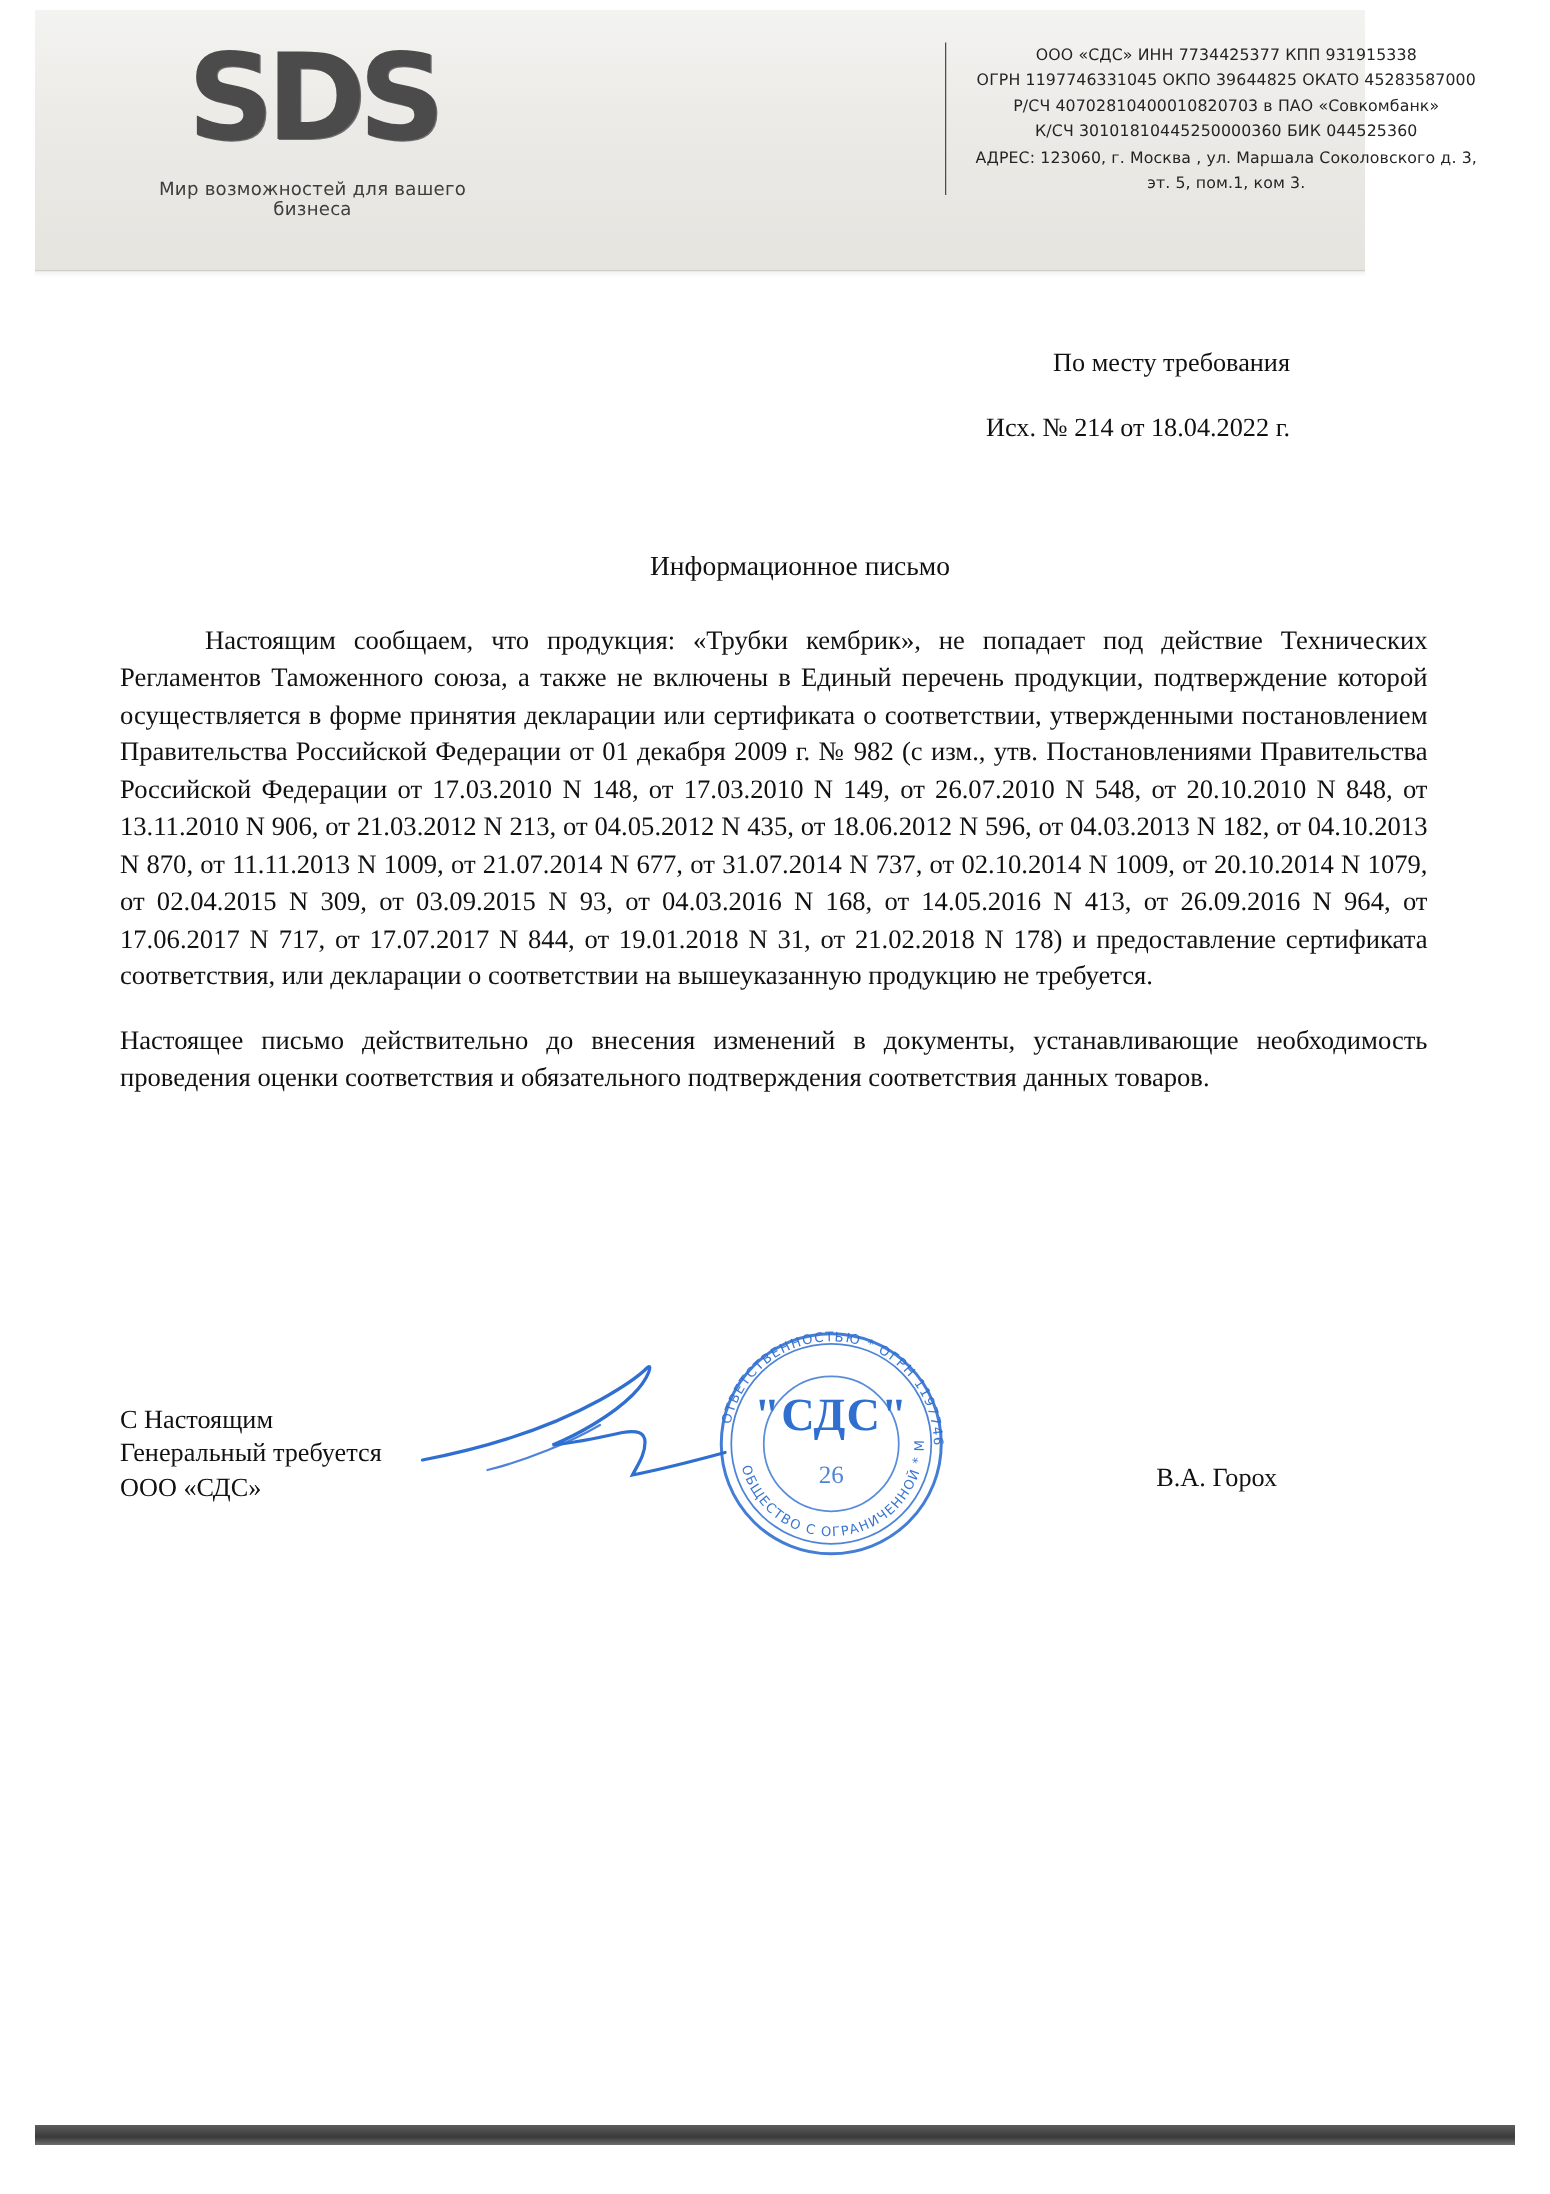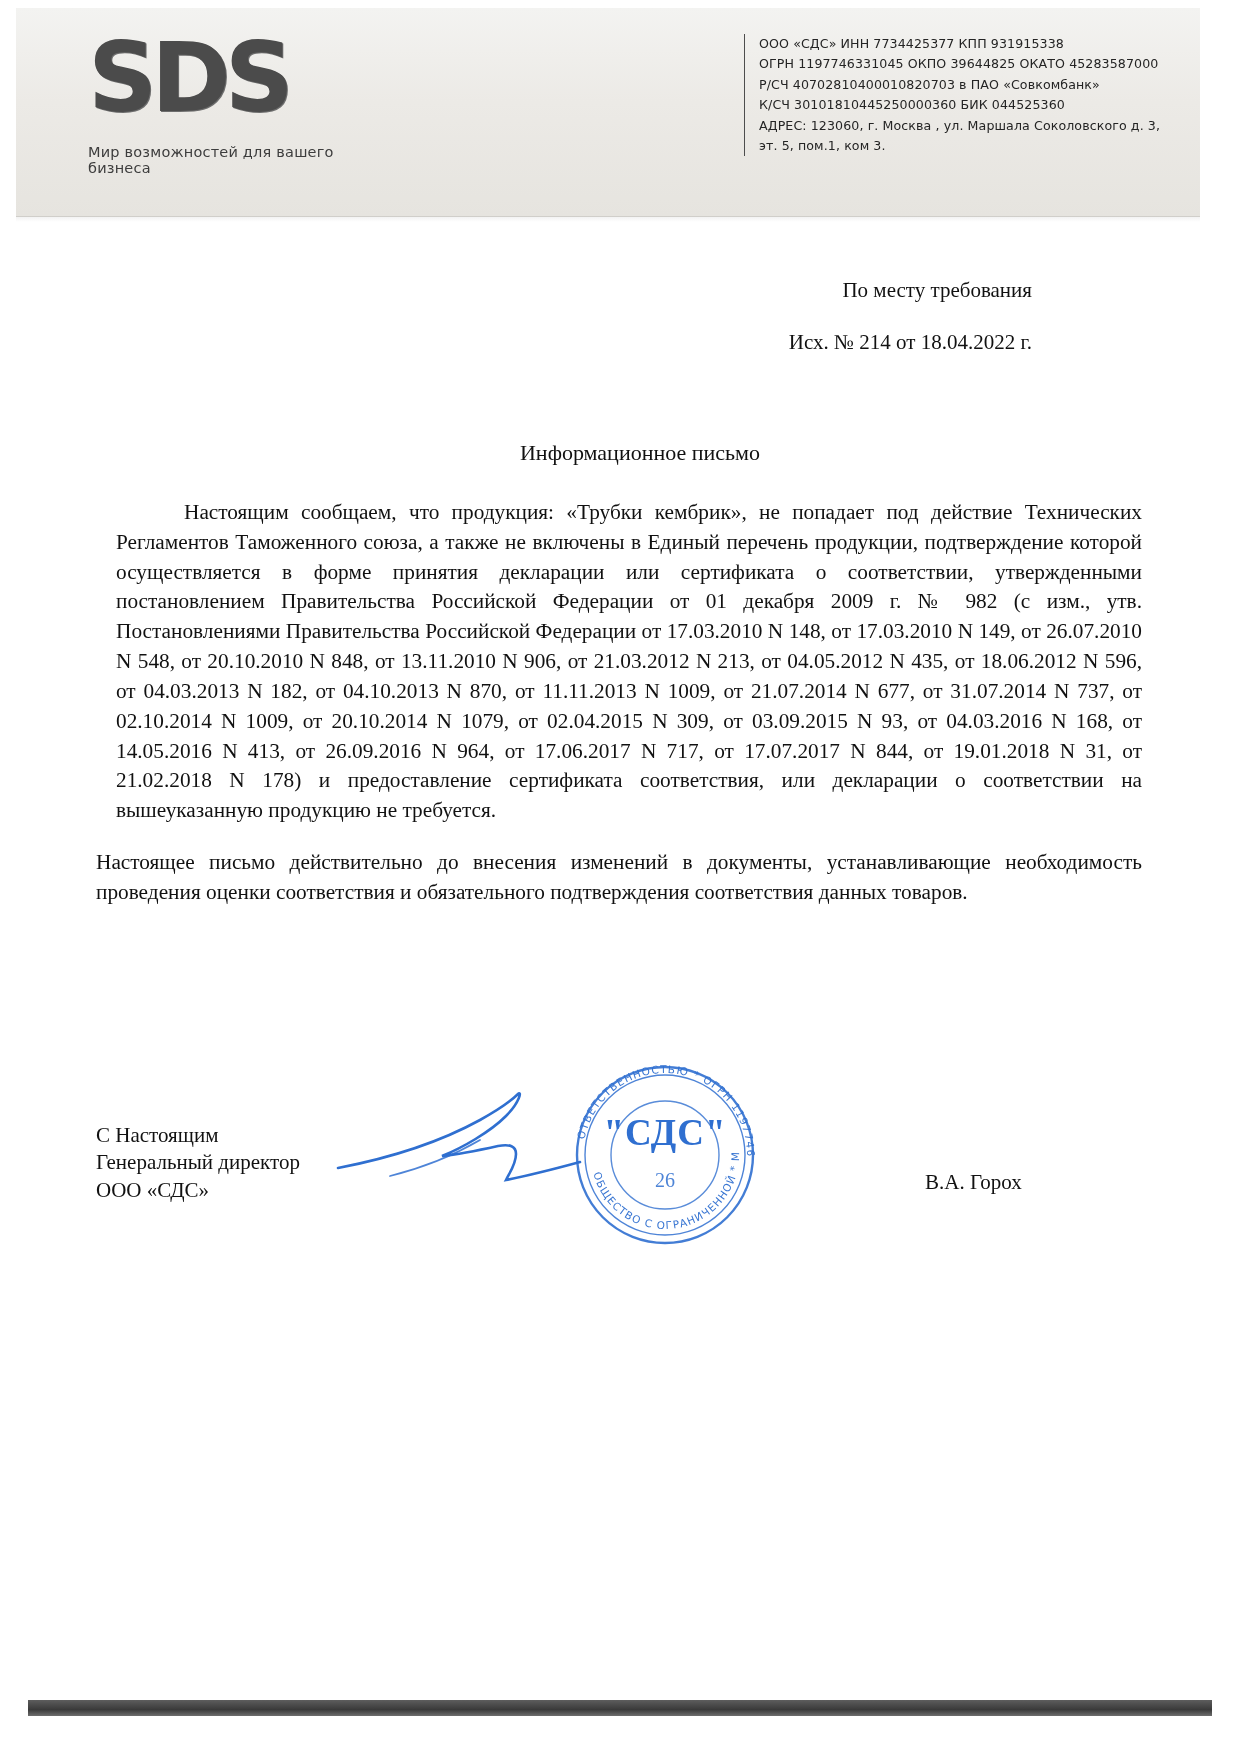--- a/index.html
+++ b/index.html
@@ -12,26 +12,27 @@
     height: 1755px;
     position: relative;
     font-family: "Liberation Serif", serif;
     color: #111111;
     overflow: hidden;
   }
 
   
   .letterhead {
     position: absolute;
-    left: 16px;
+    left: 28px;
     top: 8px;
-    width: 1184px;
+    width: 1064px;
     height: 208px;
     background: linear-gradient(180deg, #f3f3f1 0%, #eceae6 45%, #e6e4df 100%);
     border-bottom: 1px solid #dcdad5;
+    text-align: center;
   }
   .letterhead::after {
     content: "";
     position: absolute;
     left: 0; right: 0; bottom: -6px;
     height: 6px;
     background: linear-gradient(180deg, rgba(0,0,0,0.06), rgba(0,0,0,0));
   }
 
   .logo-block {
@@ -100,21 +101,21 @@
   .content {
     position: absolute;
     left: 96px;
     top: 498px;
     width: 1046px;
     font-size: 21.3px;
     line-height: 1.40;
     text-align: justify;
   }
   .content p { margin: 0 0 22px 0; }
-  .content p.indent { text-indent: 68px; margin-left: 20px; }
+  .content p.indent { text-indent: 68px; }
 
   
   .sign-left {
     position: absolute;
     left: 96px;
     top: 1122px;
     font-size: 21px;
     line-height: 1.30;
   }
   .sign-name {
@@ -213,21 +214,21 @@
 
 <div class="doc-title">Информационное письмо</div>
 
 <div class="content">
   <p class="indent">Настоящим сообщаем, что продукция: «Трубки кембрик», не попадает под действие Технических Регламентов Таможенного союза, а также не включены в Единый перечень продукции, подтверждение которой осуществляется в форме принятия декларации или сертификата о соответствии, утвержденными постановлением Правительства Российской Федерации от 01 декабря 2009 г. № 982 (с изм., утв. Постановлениями Правительства Российской Федерации от 17.03.2010 N 148, от 17.03.2010 N 149, от 26.07.2010 N 548, от 20.10.2010 N 848, от 13.11.2010 N 906, от 21.03.2012 N 213, от 04.05.2012 N 435, от 18.06.2012 N 596, от 04.03.2013 N 182, от 04.10.2013 N 870, от 11.11.2013 N 1009, от 21.07.2014 N 677, от 31.07.2014 N 737, от 02.10.2014 N 1009, от 20.10.2014 N 1079, от 02.04.2015 N 309, от 03.09.2015 N 93, от 04.03.2016 N 168, от 14.05.2016 N 413, от 26.09.2016 N 964, от 17.06.2017 N 717, от 17.07.2017 N 844, от 19.01.2018 N 31, от 21.02.2018 N 178) и предоставление сертификата соответствия, или декларации о соответствии на вышеуказанную продукцию не требуется.</p>
   <p>Настоящее письмо действительно до внесения изменений в документы, устанавливающие необходимость проведения оценки соответствия и обязательного подтверждения соответствия данных товаров.</p>
 </div>
 
 <div class="sign-left">
   <div>С Настоящим</div>
-  <div>Генеральный директор</div>
+  <div>Генеральный требуется</div>
   <div>ООО «СДС»</div>
 </div>
 
 <div class="sign-name">В.А. Горох</div>
 
 <svg class="signature" viewBox="0 0 330 130">
   <path d="M8 88 C60 78, 110 62, 150 40 C168 30, 180 22, 188 14 C192 10, 190 22, 176 36
            C160 52, 132 68, 112 76 C132 74, 150 70, 168 66 C180 64, 186 66, 186 74
            C186 84, 180 92, 176 100 C196 96, 228 88, 250 82" fill="none" stroke="#2f6fd0" stroke-width="2.6" stroke-linecap="round"></path>
   <path d="M60 96 C92 88, 126 74, 150 60" fill="none" stroke="#2f6fd0" stroke-width="1.8" stroke-linecap="round" opacity="0.85"></path>

